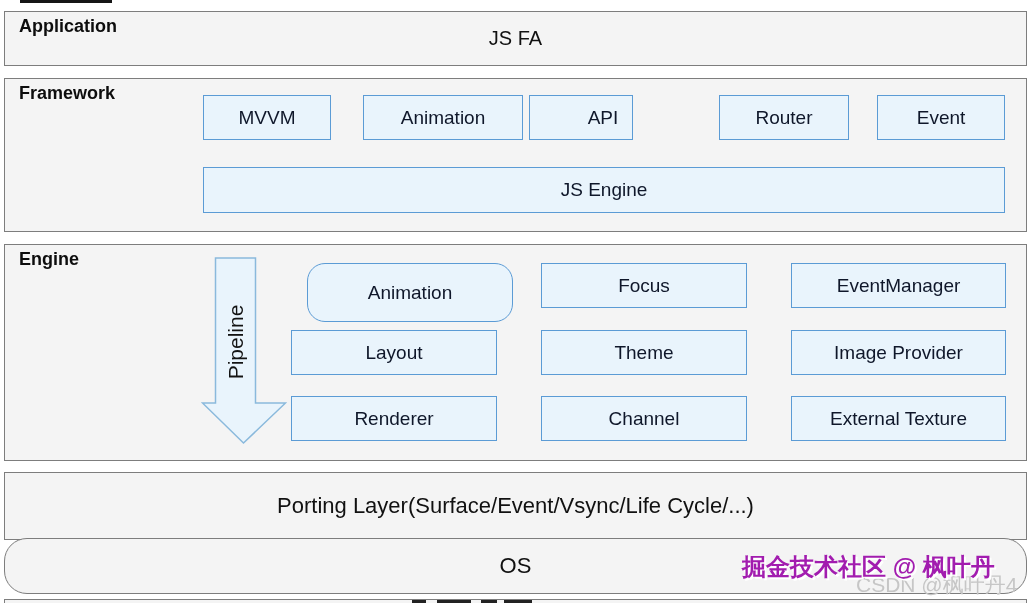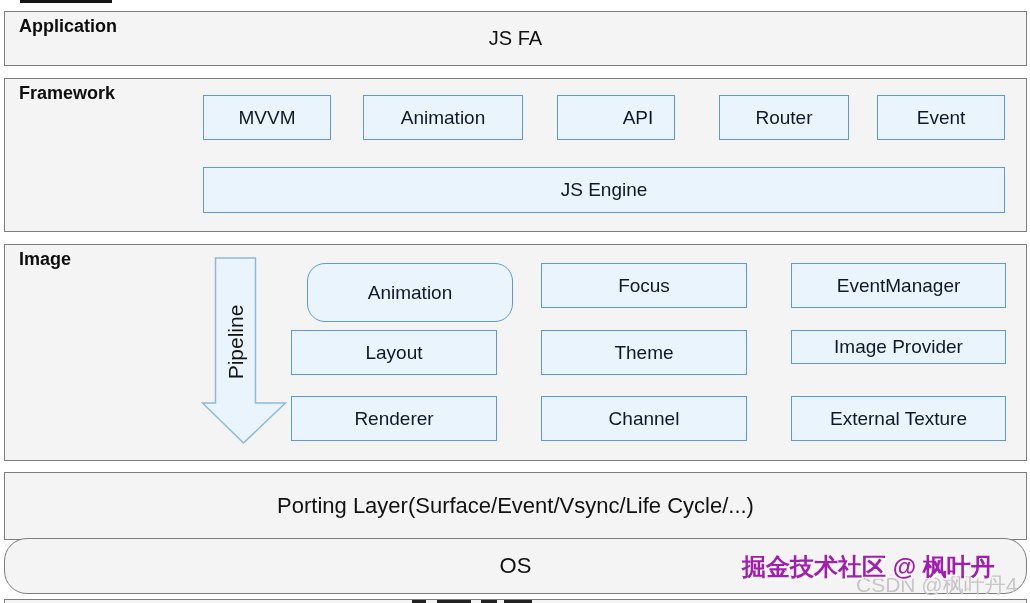--- a/index.html
+++ b/index.html
@@ -59,41 +59,41 @@
 
 <div class="section" style="top:11px; height:55px;padding-left:47px;">
   <div class="section-label">Application</div>
   <div class="fullcenter big-text">JS FA</div>
 </div>
 
 <div class="section" style="top:78px; height:154px;">
   <div class="section-label">Framework</div>
   <div class="bluebox" style="left:198px; top:16px; width:128px; height:45px;">MVVM</div>
   <div class="bluebox" style="left:358px; top:16px; width:160px; height:45px;">Animation</div>
-  <div class="bluebox" style="left:552px; top:16px; width:118px; height:45px;padding-left:44px;">API</div>
+  <div class="bluebox" style="left:524px; top:16px; width:104px; height:45px;padding-left:44px;">API</div>
   <div class="bluebox" style="left:714px; top:16px; width:130px; height:45px;">Router</div>
   <div class="bluebox" style="left:872px; top:16px; width:128px; height:45px;">Event</div>
   <div class="bluebox" style="left:198px; top:88px; width:802px; height:46px;">JS Engine</div>
 </div>
 
 <div class="section" style="top:244px; height:217px;">
-  <div class="section-label">Image</div>
+  <div class="section-label">Engine</div>
 
   <svg class="pipeline-svg" width="86" height="188" viewBox="0 0 85 188">
     <polygon points="14,1 54,1 54,146 84,146 42,186 1,146 14,146" fill="#e9f4fc" stroke="#8ab9dc" stroke-width="1.5" stroke-linejoin="miter"></polygon>
   </svg>
   <div class="pipeline-label">Pipeline</div>
 
   <div class="bluebox" style="left:302px; top:18px; width:206px; height:59px;border-radius:18px;">Animation</div>
   <div class="bluebox" style="left:536px; top:18px; width:206px; height:45px;">Focus</div>
   <div class="bluebox" style="left:786px; top:18px; width:215px; height:45px;">EventManager</div>
 
   <div class="bluebox" style="left:286px; top:85px; width:206px; height:45px;">Layout</div>
   <div class="bluebox" style="left:536px; top:85px; width:206px; height:45px;">Theme</div>
-  <div class="bluebox" style="left:786px; top:85px; width:215px; height:34px;">Image Provider</div>
+  <div class="bluebox" style="left:786px; top:85px; width:215px; height:45px;">Image Provider</div>
 
   <div class="bluebox" style="left:286px; top:151px; width:206px; height:45px;">Renderer</div>
   <div class="bluebox" style="left:536px; top:151px; width:206px; height:45px;">Channel</div>
   <div class="bluebox" style="left:786px; top:151px; width:215px; height:45px;">External Texture</div>
 </div>
 
 <div class="section" style="top:472px; height:68px;">
   <div class="fullcenter huge-text">Porting Layer(Surface/Event/Vsync/Life Cycle/...)</div>
 </div>
 

